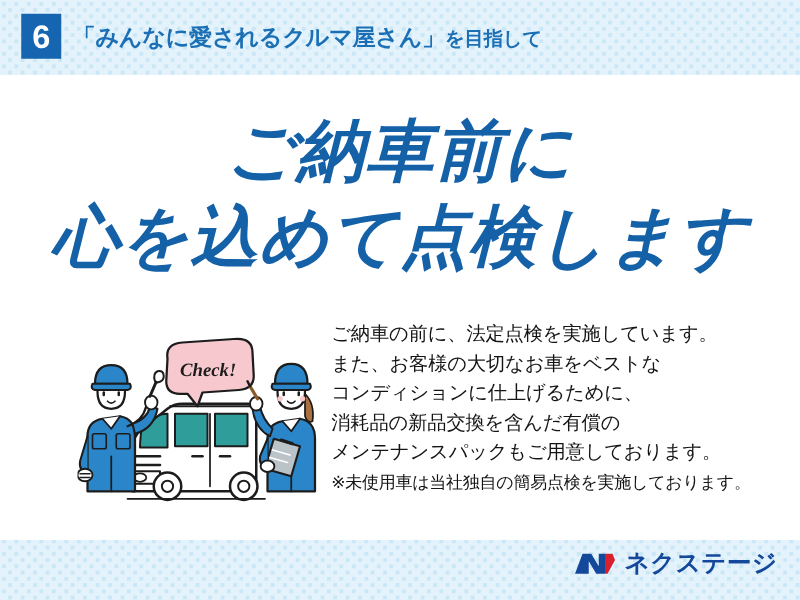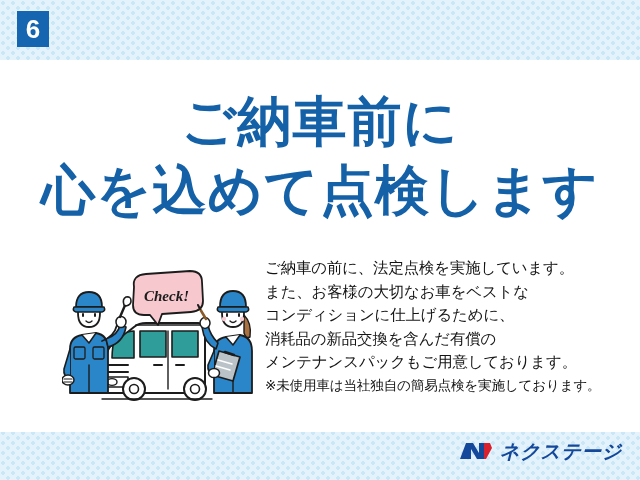--- a/index.html
+++ b/index.html
@@ -69,20 +69,21 @@
 
   
   .headline {
     position: absolute;
     width: 640px;
     text-align: center;
     color: #1461a8;
     font-weight: bold;
     letter-spacing: 1px;
     white-space: nowrap;
+    font-style: italic;
   }
   #headline-1 {
     top: 31px;
     font-size: 54px;
     line-height: 60px;
   }
   #headline-2 {
     top: 100px;
     font-size: 54px;
     line-height: 60px;
@@ -127,30 +128,30 @@
     display: flex;
     align-items: center;
     gap: 7px;
   }
   #logo-text {
     color: #14489b;
     font-size: 19.5px;
     font-weight: bold;
     letter-spacing: 0.5px;
     line-height: 22px;
-    font-style: italic;
   }
 </style>
 </head>
 <body>
 
 <div id="stage">
 
   <div id="header">
     <div id="badge-6">6</div>
+    <div id="header-title"><span>「みんなに愛されるクルマ屋さん」</span><span class="small">を目指して</span></div>
   </div>
 
   <div id="panel">
 
     <div class="headline" id="headline-1">ご納車前に</div>
     <div class="headline" id="headline-2">心を込めて点検します</div>
 
     <div id="body-text">
       <div>ご納車の前に、法定点検を実施しています。</div>
       <div>また、お客様の大切なお車をベストな</div>

